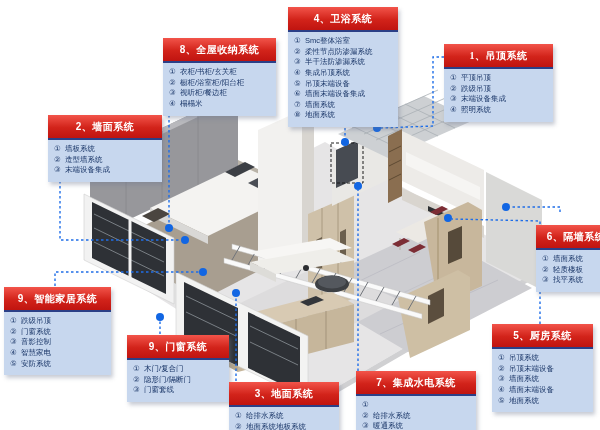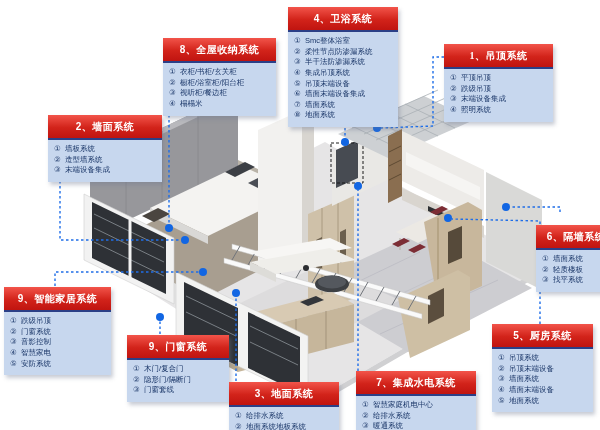--- a/index.html
+++ b/index.html
@@ -385,21 +385,20 @@
           </li>
         </ul>
       </div>
   </div>
   <div class="label-box" id="box-7">
     <div class="label-header">7、集成水电系统</div>
     <div class="label-body">
         <ul>
           <li>
             <span class="bullet">①</span>
-            <span class="item-text">智慧家庭机电中心</span>
           </li>
           <li>
             <span class="bullet">②</span>
             <span class="item-text">给排水系统</span>
           </li>
           <li>
             <span class="bullet">③</span>
             <span class="item-text">暖通系统</span>
           </li>
         </ul>

